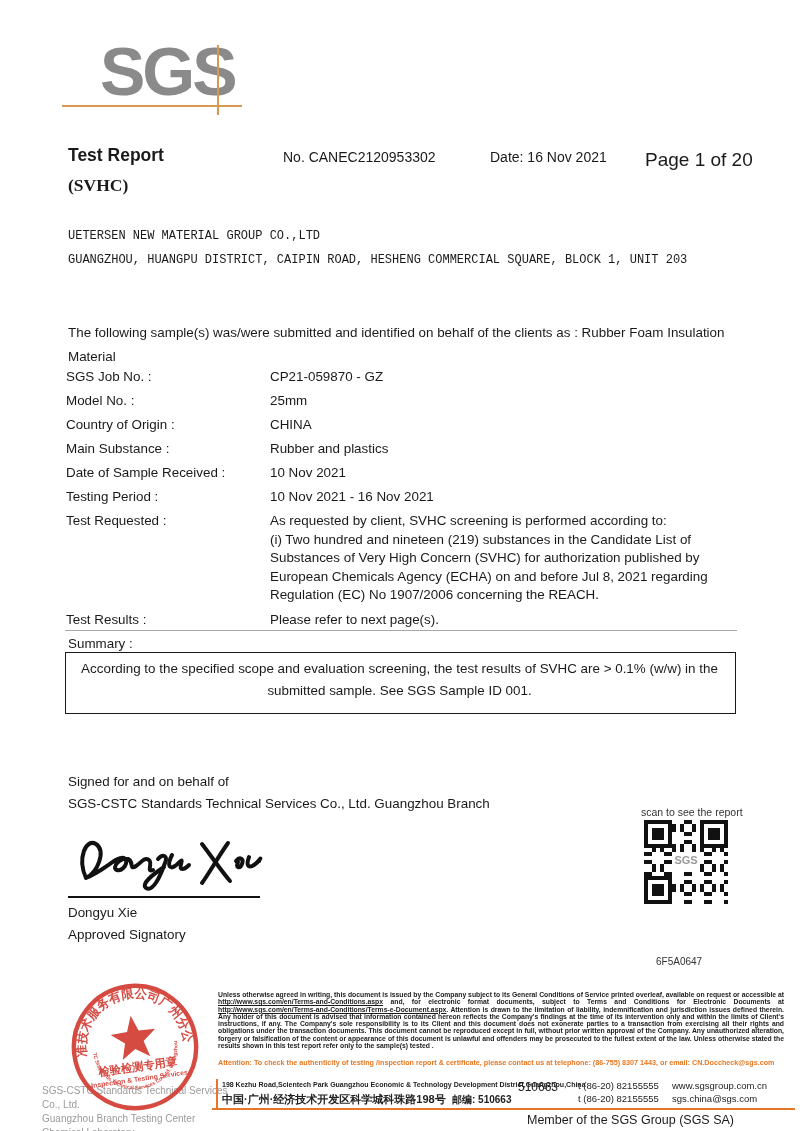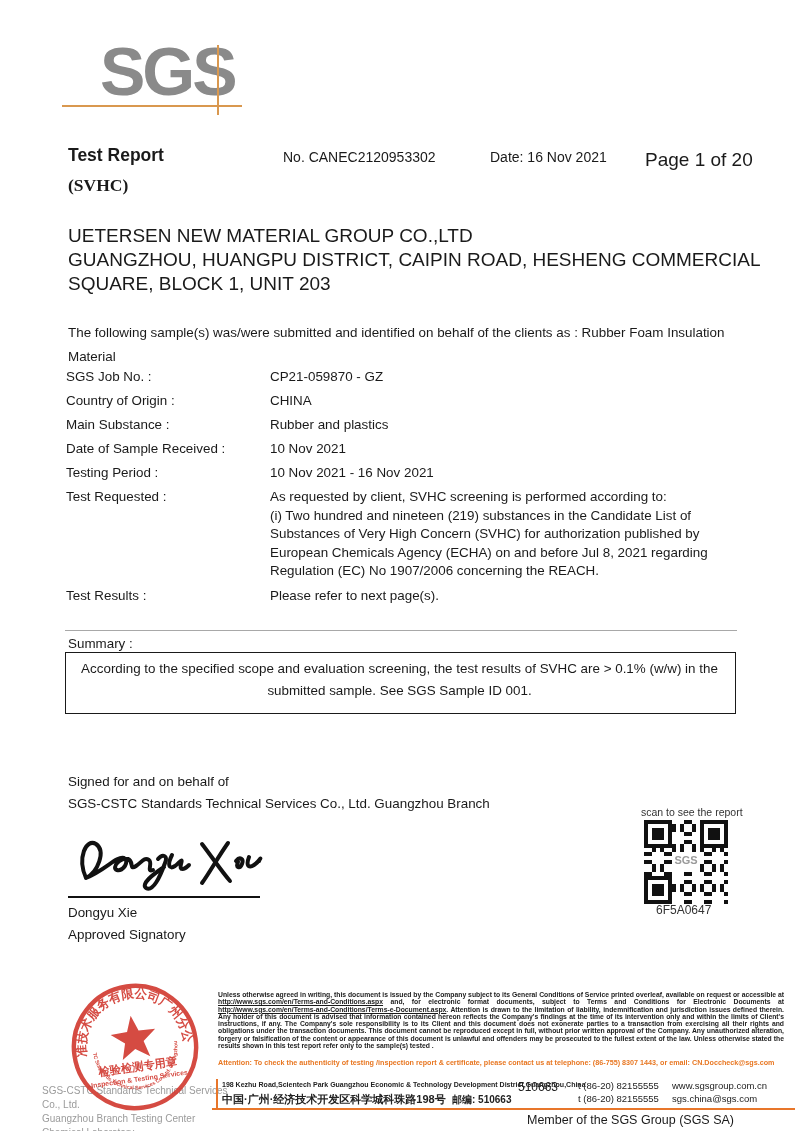--- a/index.html
+++ b/index.html
@@ -13,21 +13,21 @@
   .crop-h{left:62px;top:105px;width:180px;height:2px;background:#d9984f;}
   .crop-v{left:217px;top:45px;width:2px;height:70px;background:#d9984f;}
 
   
   .rpt-title{left:68px;top:145px;font-size:17.5px;font-weight:700;}
   .rpt-sub{left:68px;top:175px;font-size:17.5px;font-weight:700;font-family:Liberation Serif, serif;}
   .rpt-no{left:283px;top:149px;font-size:14px;}
   .rpt-date{left:490px;top:149px;font-size:14px;}
   .rpt-page{left:645px;top:149px;font-size:19px;}
 
-  .client{left:68px;top:224px;width:695px;font-size:19px;line-height:24px;}
+  .client{left:68px;top:224px;width:695px;font-size:12px;line-height:24px;font-family:Liberation Mono, monospace;}
   .intro{left:68px;top:321px;width:700px;font-size:13.4px;line-height:24px;}
 
   
   .details{left:66px;top:368px;width:690px;font-size:13.4px;}
   .drow{display:flex;margin-bottom:6px;}
   .dlabel{width:204px;flex:0 0 204px;line-height:18px;}
   .dvalue{flex:1;line-height:18px;}
   .multiline{white-space:pre-line;line-height:18.5px;}
 
   .hr-thin{left:65px;top:630px;width:672px;height:1px;background:#a8a8a8;}
@@ -38,21 +38,21 @@
              font-size:13.4px;line-height:20px;padding-top:5px;}
 
   .signed{left:68px;top:771px;width:560px;font-size:13.4px;line-height:22px;}
   .sig-svg{left:72px;top:828px;}
   .sig-line{left:68px;top:896px;width:192px;height:2px;background:#111;}
   .sig-name{left:68px;top:902px;font-size:13.4px;line-height:22px;}
   .sig-title{left:68px;top:924px;font-size:13.4px;line-height:22px;}
 
   .qr-caption{left:641px;top:806px;font-size:10.5px;color:#333;}
   .qr-box{left:644px;top:820px;}
-  .qr-code-label{left:656px;top:903px;font-size:12px;color:#333;}
+  .qr-code-label{left:656px;top:956px;font-size:10px;color:#333;}
 
   
   .stamp-gray{left:42px;top:1084px;width:186px;font-size:10px;line-height:14px;color:#9b9b9b;}
   .stamp{left:66px;top:978px;transform:rotate(-8deg);}
   .fineprint{left:218px;top:991px;width:566px;font-size:6.8px;font-weight:700;
              line-height:7.3px;text-align:justify;color:#1c1c1c;}
   .fineprint .u{text-decoration:underline;}
   .attention{left:218px;top:1059px;width:566px;font-size:7.2px;font-weight:700;
              line-height:8.2px;color:#e87722;}
   .v-orange{left:216px;top:1079px;width:2px;height:30px;background:#e8762a;}
@@ -86,20 +86,24 @@
     <div>UETERSEN NEW MATERIAL GROUP CO.,LTD</div>
     <div>GUANGZHOU, HUANGPU DISTRICT, CAIPIN ROAD, HESHENG COMMERCIAL SQUARE, BLOCK 1, UNIT 203</div>
   </div>
 
   <div class="abs intro">The following sample(s) was/were submitted and identified on behalf of the clients as : Rubber Foam Insulation Material</div>
 
   <div class="abs details">
     <div class="drow">
       <div class="dlabel">SGS Job No. :</div>
       <div class="dvalue">CP21-059870 - GZ</div>
+    </div>
+    <div class="drow">
+      <div class="dlabel">Model No. :</div>
+      <div class="dvalue">25mm</div>
     </div>
     <div class="drow">
       <div class="dlabel">Country of Origin :</div>
       <div class="dvalue">CHINA</div>
     </div>
     <div class="drow">
       <div class="dlabel">Main Substance :</div>
       <div class="dvalue">Rubber and plastics</div>
     </div>
     <div class="drow">

